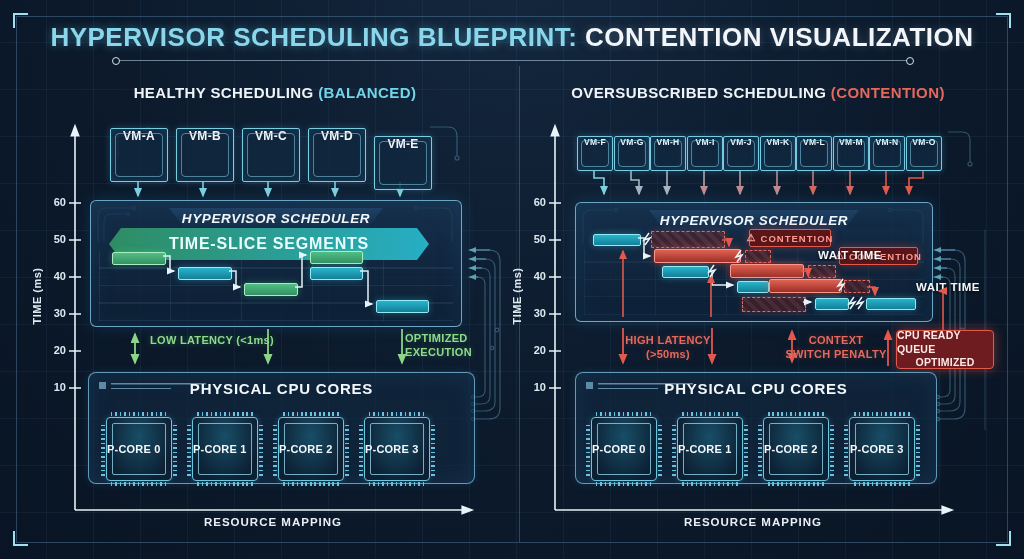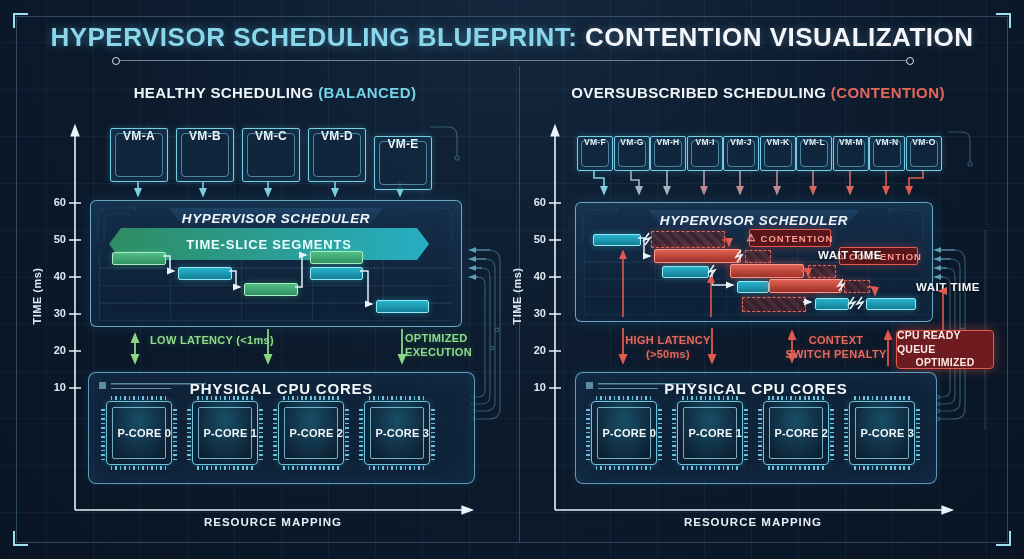--- a/index.html
+++ b/index.html
@@ -54,21 +54,21 @@
     display:flex;align-items:center;justify-content:center;
     font-size:13.5px;font-weight:700;letter-spacing:.6px;color:#f0f6fa;font-style:italic;}
   .grid{position:absolute;opacity:.9;
     background:
       repeating-linear-gradient(0deg,rgba(130,180,220,.12) 0 1px,transparent 1px 17.5px),
       repeating-linear-gradient(90deg,rgba(130,180,220,.12) 0 1px,transparent 1px 71px);}
   .tslice{position:absolute;left:18px;top:27px;width:320px;height:32px;
     clip-path:polygon(12px 0,calc(100% - 12px) 0,100% 50%,calc(100% - 12px) 100%,12px 100%,0 50%);
     background:linear-gradient(90deg,#2e8c62,#27aec4);
     display:flex;align-items:center;justify-content:center;
-    font-size:13px;font-weight:700;letter-spacing:.8px;color:#eafdff;}
+    font-size:16px;font-weight:700;letter-spacing:.8px;color:#eafdff;}
   
   .bar{position:absolute;border-radius:2px;}
   .b-green{background:linear-gradient(180deg,#52bd85,#339263);border:1px solid #a8ecc0;box-shadow:0 0 7px rgba(80,220,140,.35);}
   .b-teal{background:linear-gradient(180deg,#28b4cc,#137f97);border:1px solid #93eaf4;box-shadow:0 0 7px rgba(60,200,225,.4);}
   .b-red{background:linear-gradient(180deg,#e06252,#9c2f28);border:1px solid #ff968a;box-shadow:0 0 9px rgba(235,80,65,.55);}
   .b-dash{background:repeating-linear-gradient(45deg,rgba(200,70,60,.30) 0 4px,rgba(110,30,28,.48) 4px 8px);
     border:1px dashed #e4685c;box-shadow:0 0 6px rgba(220,70,60,.3);border-radius:1px;}
   
   .contention{position:absolute;display:flex;align-items:center;justify-content:center;gap:4px;
     background:rgba(96,22,24,.92);border:1px solid #e2594e;border-radius:2px;
@@ -87,23 +87,23 @@
   
   .cores{position:absolute;border:1.5px solid rgba(120,185,215,.8);border-radius:8px;
     background:rgba(18,42,66,.6);box-shadow:inset 0 0 24px rgba(30,90,130,.25), 0 0 10px rgba(40,120,170,.2);}
   .cores-title{position:absolute;top:7px;left:0;width:100%;text-align:center;
     font-size:15px;font-weight:700;letter-spacing:.8px;color:#f2f7fa;}
   .deco{position:absolute;left:10px;top:9px;width:130px;height:12px;opacity:.7;
     background:
       linear-gradient(#7fb6d4,#7fb6d4) 12px 1px/95px 1.5px no-repeat,
       linear-gradient(#7fb6d4,#7fb6d4) 12px 6px/60px 1px no-repeat,
       linear-gradient(#7fb6d4,#7fb6d4) 0 0/7px 7px no-repeat;}
-  .chip{position:absolute;top:28px;width:64px;height:62px;border:1.5px solid #6cc6de;border-radius:4px;
+  .chip{position:absolute;top:44px;width:64px;height:62px;border:1.5px solid #6cc6de;border-radius:4px;
     background:radial-gradient(ellipse at 50% 30%,rgba(40,160,190,.35),rgba(13,32,51,.9) 75%);
-    box-shadow:0 0 6px rgba(60,170,210,.3);display:flex;align-items:center;justify-content:flex-end;}
+    box-shadow:0 0 6px rgba(60,170,210,.3);display:flex;align-items:center;justify-content:flex-start;}
   .chip::before{content:"";position:absolute;inset:5px;border:1px solid rgba(140,210,235,.8);border-radius:2px;}
   .chip span{position:relative;font-size:11px;font-weight:700;color:#f4f8fb;letter-spacing:.2px;}
   .chip i{position:absolute;display:block;}
   .chip .pt{left:4px;right:4px;top:-6px;height:4px;background:repeating-linear-gradient(90deg,#6fc0da 0 1.5px,transparent 1.5px 4.5px);}
   .chip .pb{left:4px;right:4px;bottom:-6px;height:4px;background:repeating-linear-gradient(90deg,#6fc0da 0 1.5px,transparent 1.5px 4.5px);}
   .chip .pl{top:4px;bottom:4px;left:-6px;width:4px;background:repeating-linear-gradient(0deg,#6fc0da 0 1.5px,transparent 1.5px 4.5px);}
   .chip .pr{top:4px;bottom:4px;right:-6px;width:4px;background:repeating-linear-gradient(0deg,#6fc0da 0 1.5px,transparent 1.5px 4.5px);}
   svg.overlay{position:absolute;left:0;top:0;pointer-events:none;}
 </style>
 </head>

